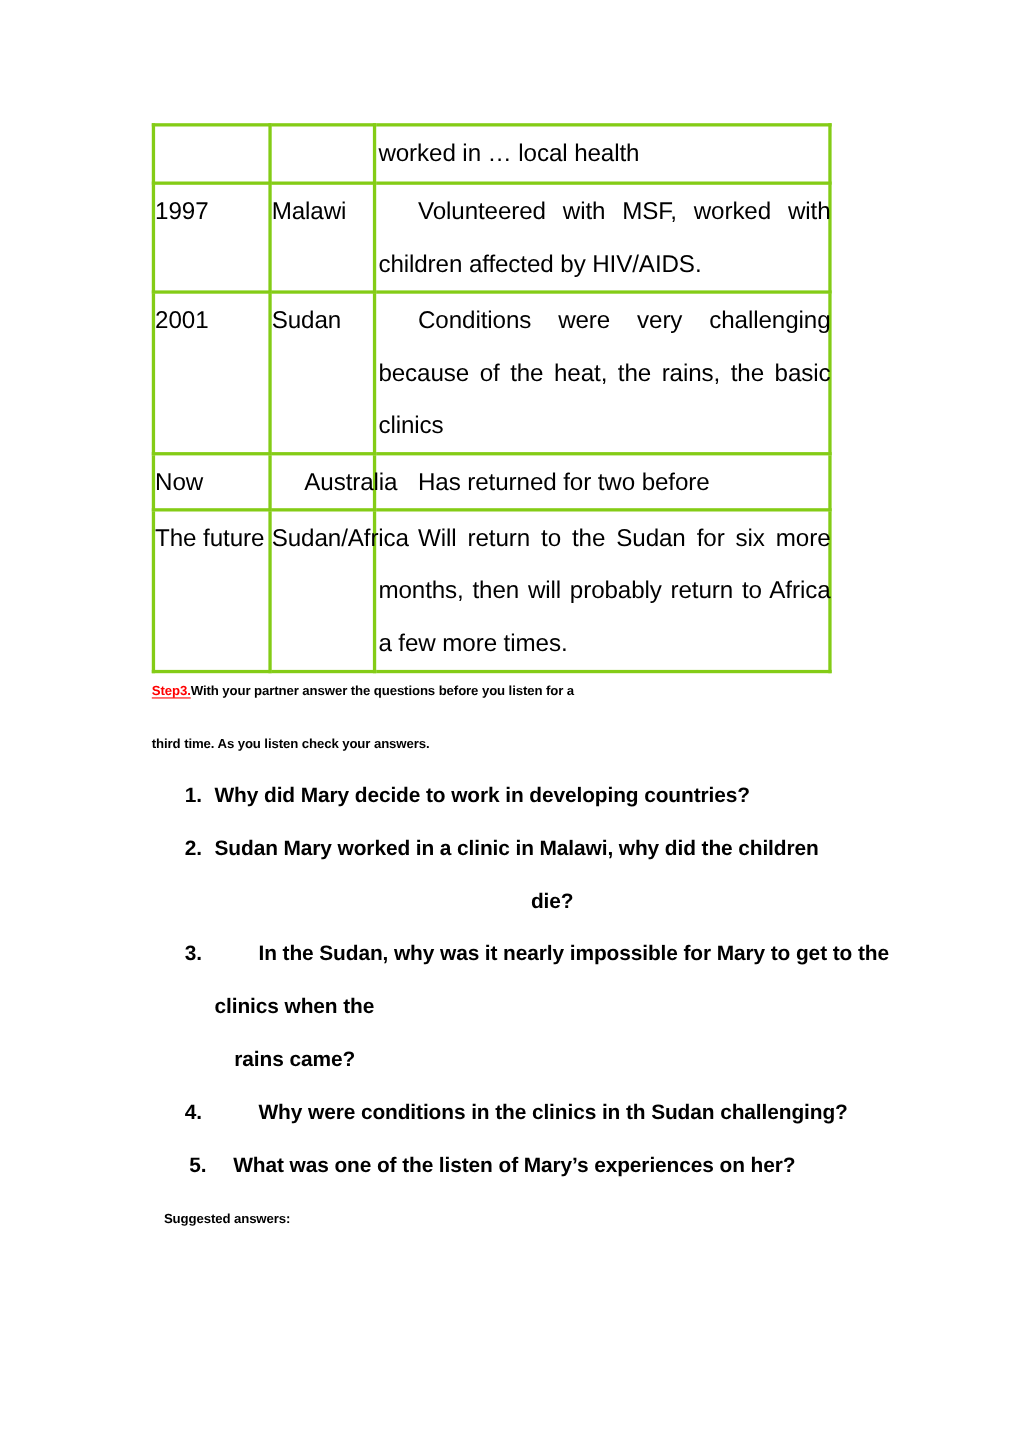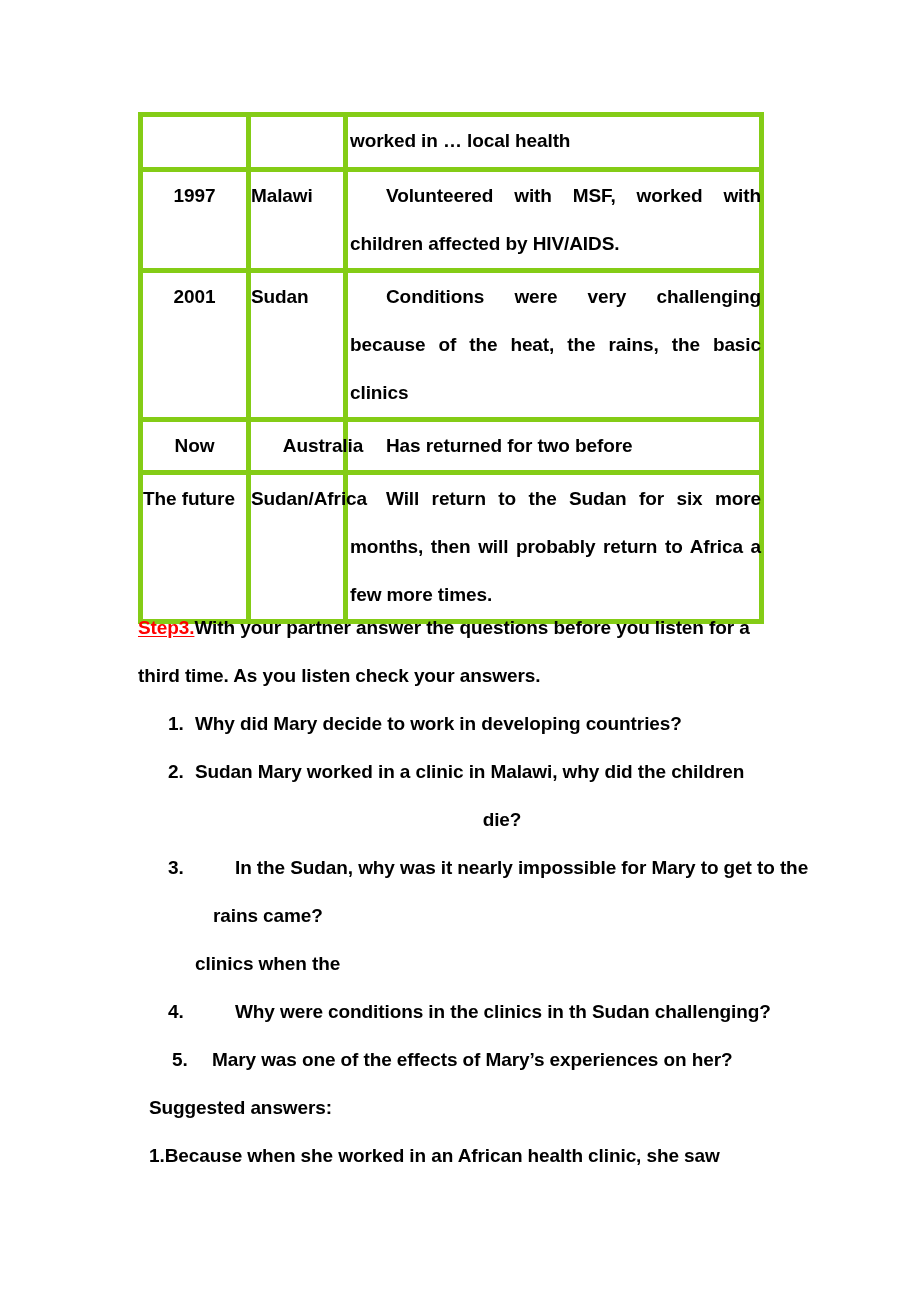--- a/index.html
+++ b/index.html
@@ -33,25 +33,25 @@
     top: 112px;
     width: 608px;
   }
   table.timeline {
     border-collapse: collapse;
     table-layout: fixed;
     width: 608px;
     border: 1px solid #000;
   }
   table.timeline td {
-    border: 5px solid #84cc16;
+    border: 3px solid #84cc16;
     vertical-align: top;
     padding: 0;
-    font-weight: bold;
-    font-size: 19px;
+    font-weight: normal;
+    font-size: 22px;
     line-height: 48px;
     letter-spacing: -0.1px;
   }
   td.c-year   { width: 103px; text-align: center; }
   td.c-place  { width: 92px;  text-align: center; }
   td.c-desc   { width: 411px; text-align: justify; text-align-last: left; }
   .desc-inner {
     padding-left: 2px;
     padding-right: 0px;
     text-indent: 36px;
@@ -63,30 +63,30 @@
     left: 0;
   }
   .desc-inner.nojust { text-align: left; text-indent: 36px; }
   .place-inner {
     width: 92px;
     text-align: justify;
     text-justify: inter-word;
     text-indent: 0;
   }
   .place-inner.ctr { text-align: center; margin-left: 26px; }
-  .year-inner { width: 103px; text-align: center; }
+  .year-inner { width: 103px; text-align: left; }
   .year-inner.just { text-align: justify; text-justify: inter-word; }
 
   
   .row-h1 td { height: 50px; }
 
   
   .para {
     position: absolute;
-    font-size: 19px;
+    font-size: 12px;
     font-weight: bold;
     line-height: 48px;
     letter-spacing: -0.1px;
   }
   .justify {
     text-align: justify;
     text-justify: inter-word;
   }
 
   .step-label {
@@ -214,36 +214,33 @@
 
     <div class="qitem" style="width:614px;">
       <span class="qnum">2.</span>
       <span class="qtext" style="text-align:justify;text-justify:inter-word;">Sudan Mary worked in a clinic in Malawi, why did the children</span>
       <span class="qtext" style="text-align:center;">die?</span>
     </div>
 
     <div class="qitem" style="width:614px;">
       <span class="qnum">3.</span>
       <span class="qtext" style="text-align:justify;text-justify:inter-word;margin-left:40px;">In the Sudan, why was it nearly impossible for Mary to get to the</span>
+      <span class="qtext" style="text-align:left;">clinics when the</span>
       <span class="qtext sub-indent" style="text-align:left;">rains came?</span>
-      <span class="qtext" style="text-align:left;">clinics when the</span>
     </div>
 
     <div class="qitem" style="width:614px;">
       <span class="qnum">4.</span>
       <span class="qtext" style="text-align:left;margin-left:40px;">Why were conditions in the clinics in th Sudan challenging?</span>
     </div>
 
     <div class="qitem wide shift" style="width:610px;">
       <span class="qnum">5.</span>
-      <span class="qtext" style="text-align:left;">Mary was one of the effects of Mary’s experiences on her?</span>
+      <span class="qtext" style="text-align:left;">What was one of the listen of Mary’s experiences on her?</span>
     </div>
 
   </div>
 
   <div class="para" style="left:149px; top:1084px; width:644px;">
     <div style="text-align:left;">Suggested answers:</div>
-    <div class="justify" style="width: 644px; text-align-last: left;">
-      <span>1.Because when she worked in an African health clinic, she saw</span>
-    </div>
   </div>
 
 </div>
 
 </body></html>

